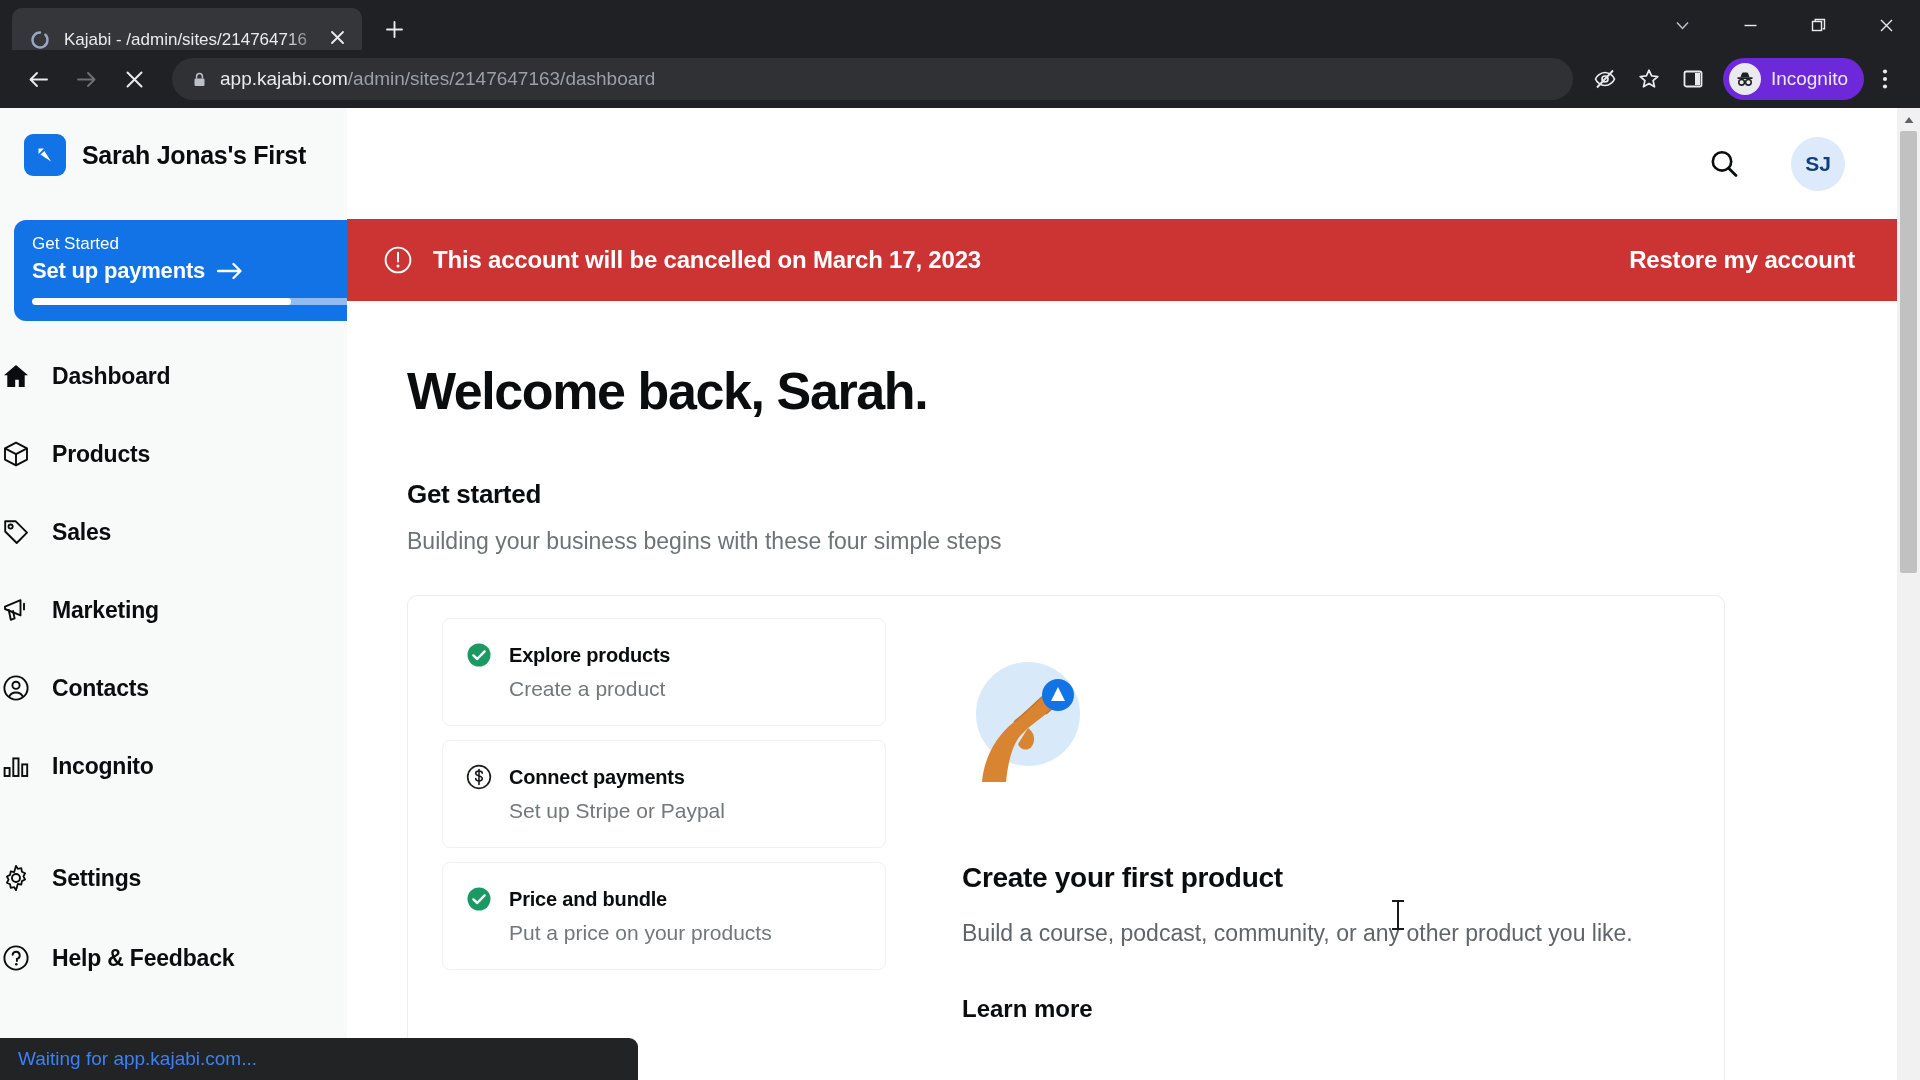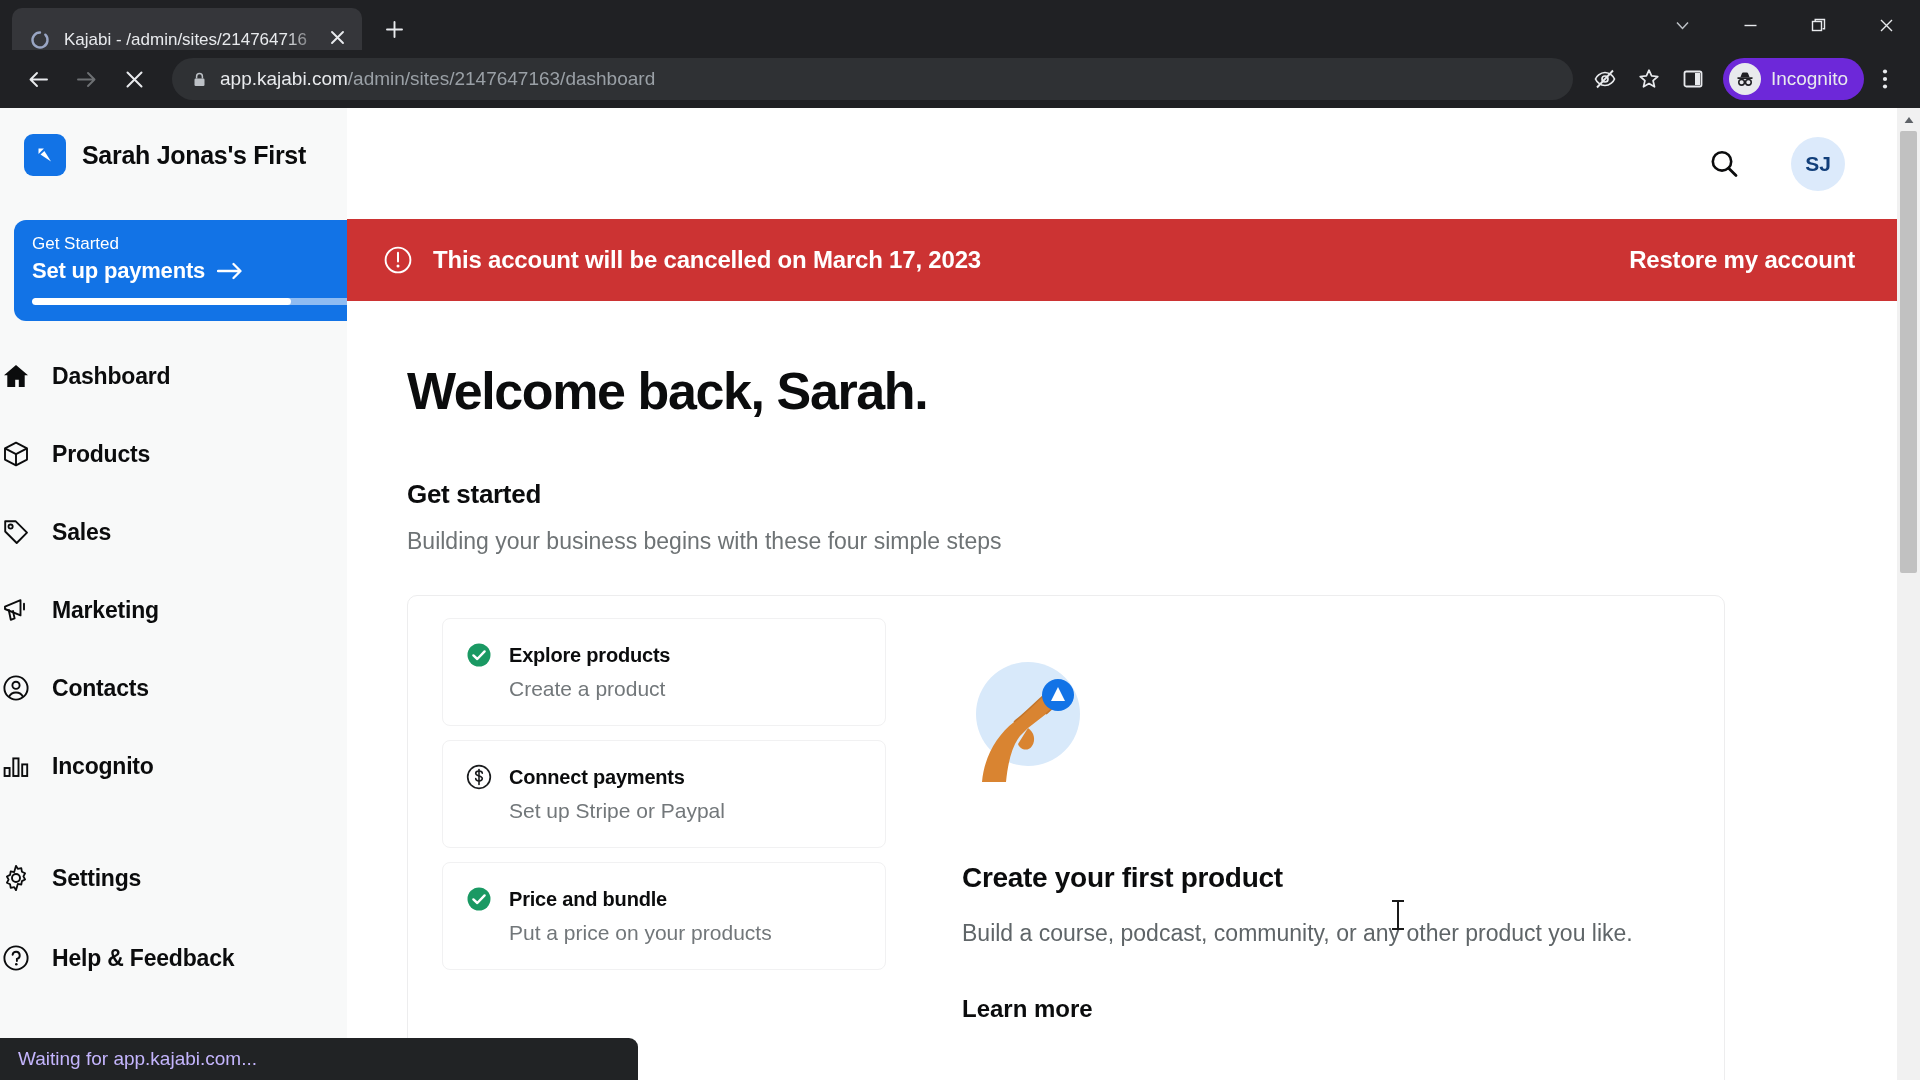--- a/index.html
+++ b/index.html
@@ -143,21 +143,21 @@
   .detail-link { margin-top: 48px; font-size: 24px; font-weight: 700; color: #0b0c0d; }
 
   
   .pg-scroll { position: absolute; right: 0; top: 0; width: 23px; height: 972px; background: #f1f1f1; }
   .pg-arrow { width: 23px; height: 23px; display:flex; align-items:center; justify-content:center; }
   .pg-thumb { position: absolute; left: 3px; top: 23px; width: 17px; height: 442px; background: #c1c1c1; border-radius: 2px; }
 
   
   .statusbar {
     position: absolute; left: 0; bottom: 0; height: 42px;
-    background: #212325; color: #c4b5fd; font-size: 19px;
+    background: #212325; color: #3b82f6; font-size: 19px;
     display: flex; align-items: center; padding: 0 18px;
     border-top-right-radius: 9px; min-width: 638px;
   }
 
   
   .caret { position: absolute; left: 1397px; top: 792px; width: 2px; height: 30px; background: #1a1a1a; }
   .caret::before, .caret::after { content:''; position:absolute; left:-5px; width:12px; height:2px; background:#1a1a1a; }
   .caret::before { top: 0; }
   .caret::after { bottom: 0; }
 </style>

